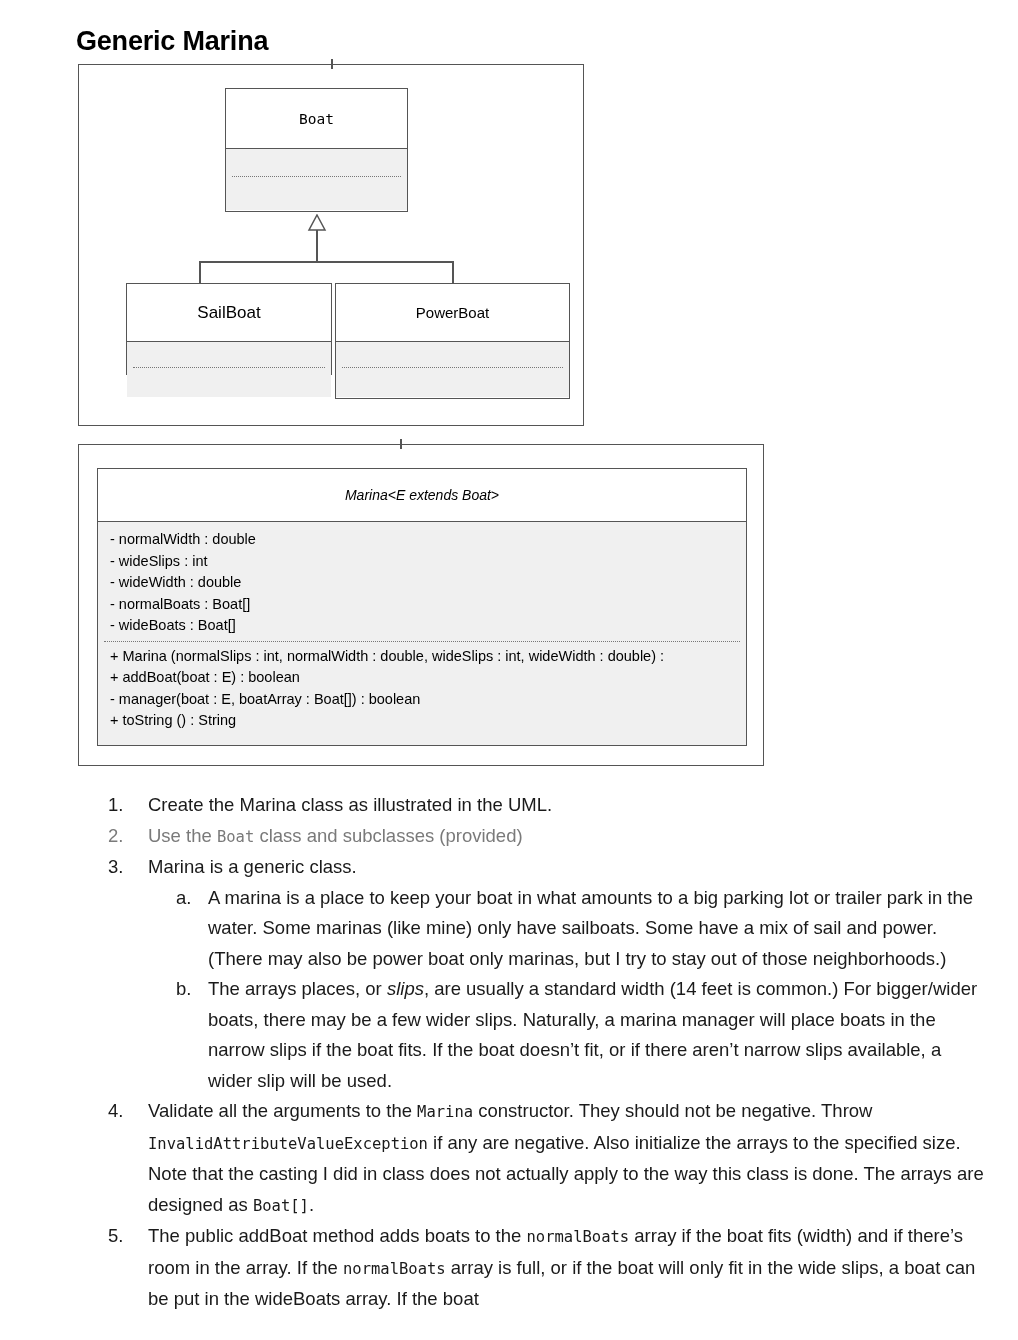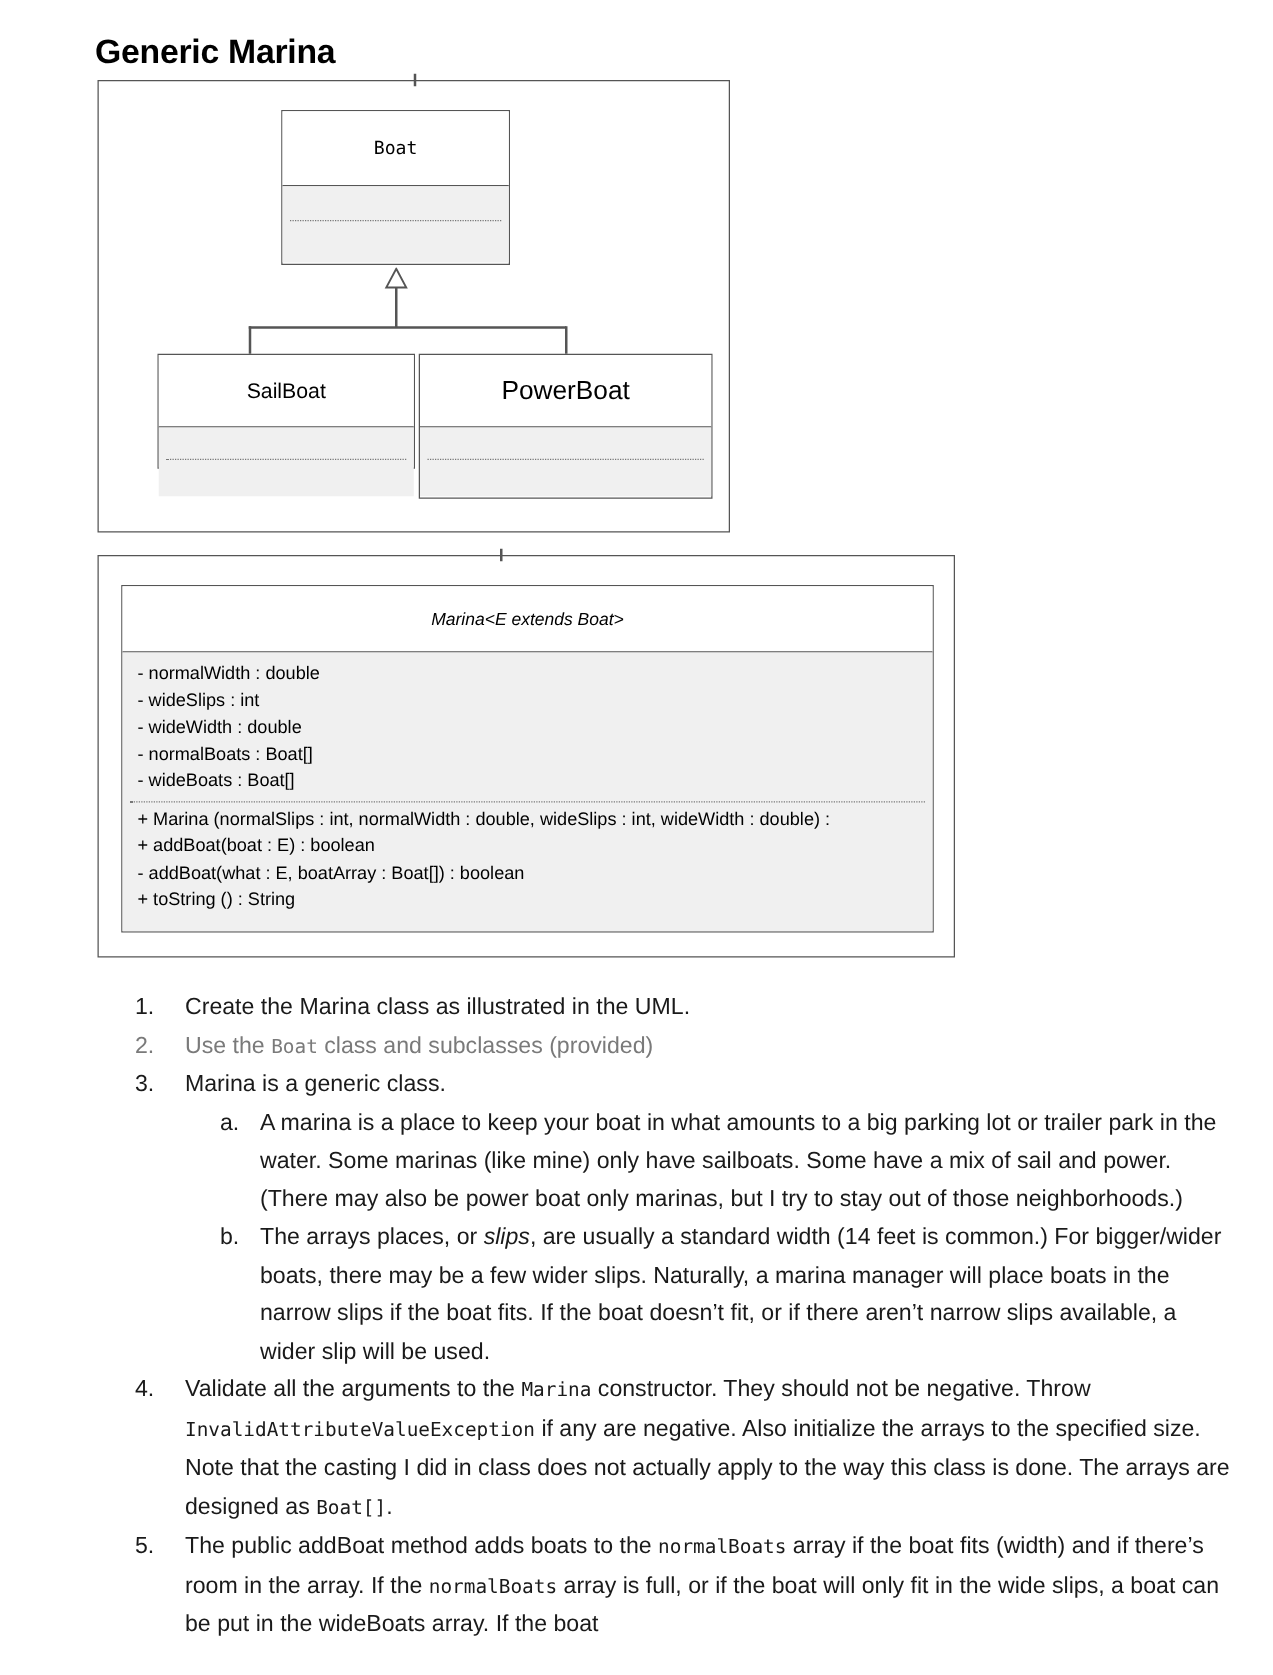--- a/index.html
+++ b/index.html
@@ -117,21 +117,21 @@
 
   
   .box-powerboat {
     left: 335px;
     top: 283px;
     width: 235px;
     height: 116px;
   }
   .box-powerboat .cls-name {
     height: 58px;
-    font-size: 21px;
+    font-size: 15px;
     text-align: center;
   }
   .box-powerboat .cls-body { height: 55px; }
   .box-powerboat .dashed-sep { top: 25px; }
 
   
   .conn {
     position: absolute;
     background: #555555;
   }
@@ -256,21 +256,21 @@
   <div class="cls-name">Marina&lt;E extends Boat&gt;</div>
   <div class="marina-body">
     <div class="marina-line">- normalWidth : double</div>
     <div class="marina-line">- wideSlips : int</div>
     <div class="marina-line">- wideWidth : double</div>
     <div class="marina-line">- normalBoats : Boat[]</div>
     <div class="marina-line">- wideBoats : Boat[]</div>
     <div class="marina-divider"></div>
     <div class="marina-line">+ Marina (normalSlips : int, normalWidth : double, wideSlips : int, wideWidth : double) :</div>
     <div class="marina-line">+ addBoat(boat : E) : boolean</div>
-    <div class="marina-line">- addBoat(what : E, boatArray : Boat[]) : boolean</div>
+    <div class="marina-line">- manager(boat : E, boatArray : Boat[]) : boolean</div>
     <div class="marina-line">+ toString () : String</div>
   </div>
 </div>
 
 <div class="instructions">
 
   <div class="li-row">
     <div class="li-marker">1.</div>
     <div class="li-text">Create the Marina class as illustrated in the UML.</div>
   </div>

